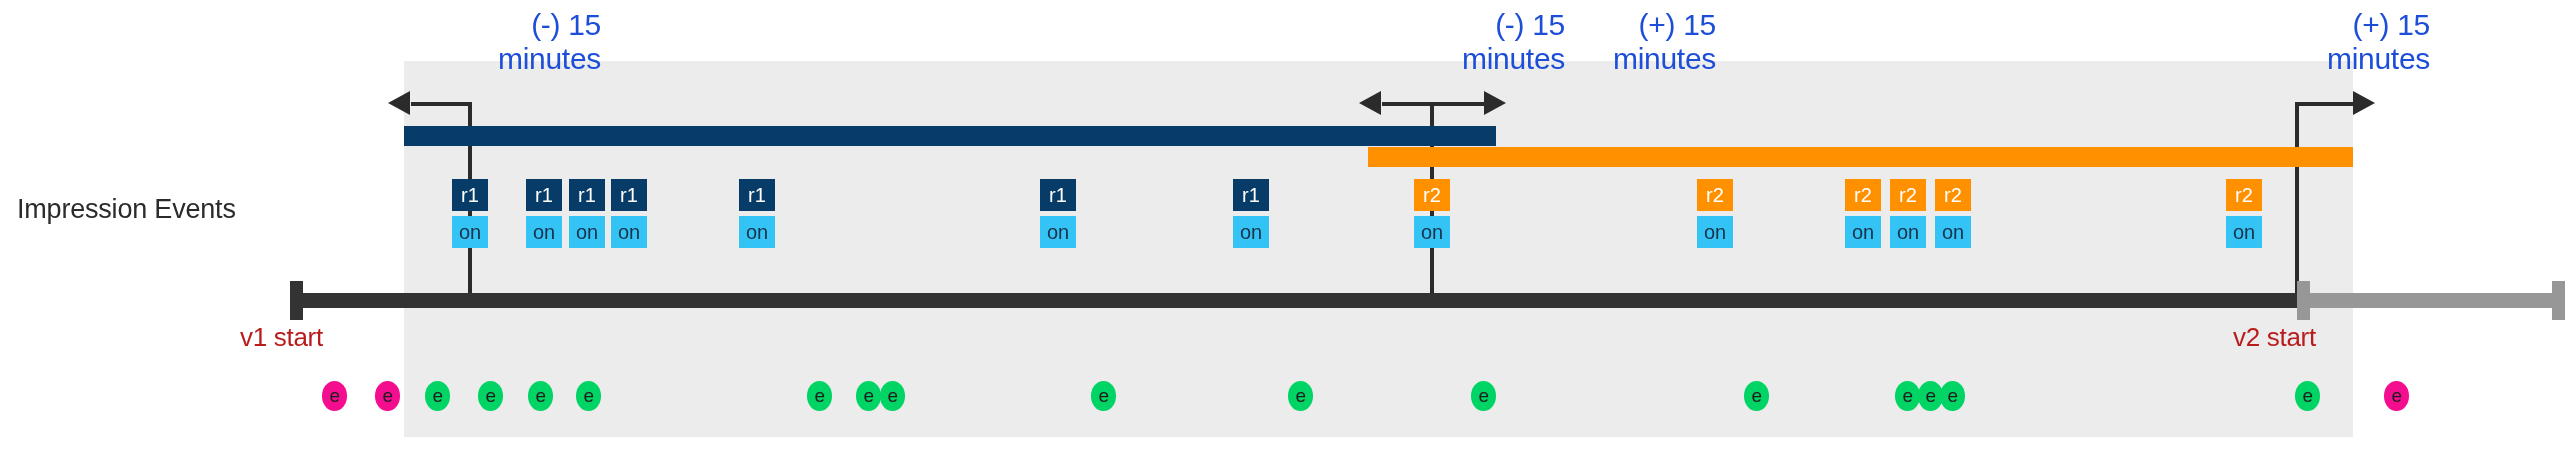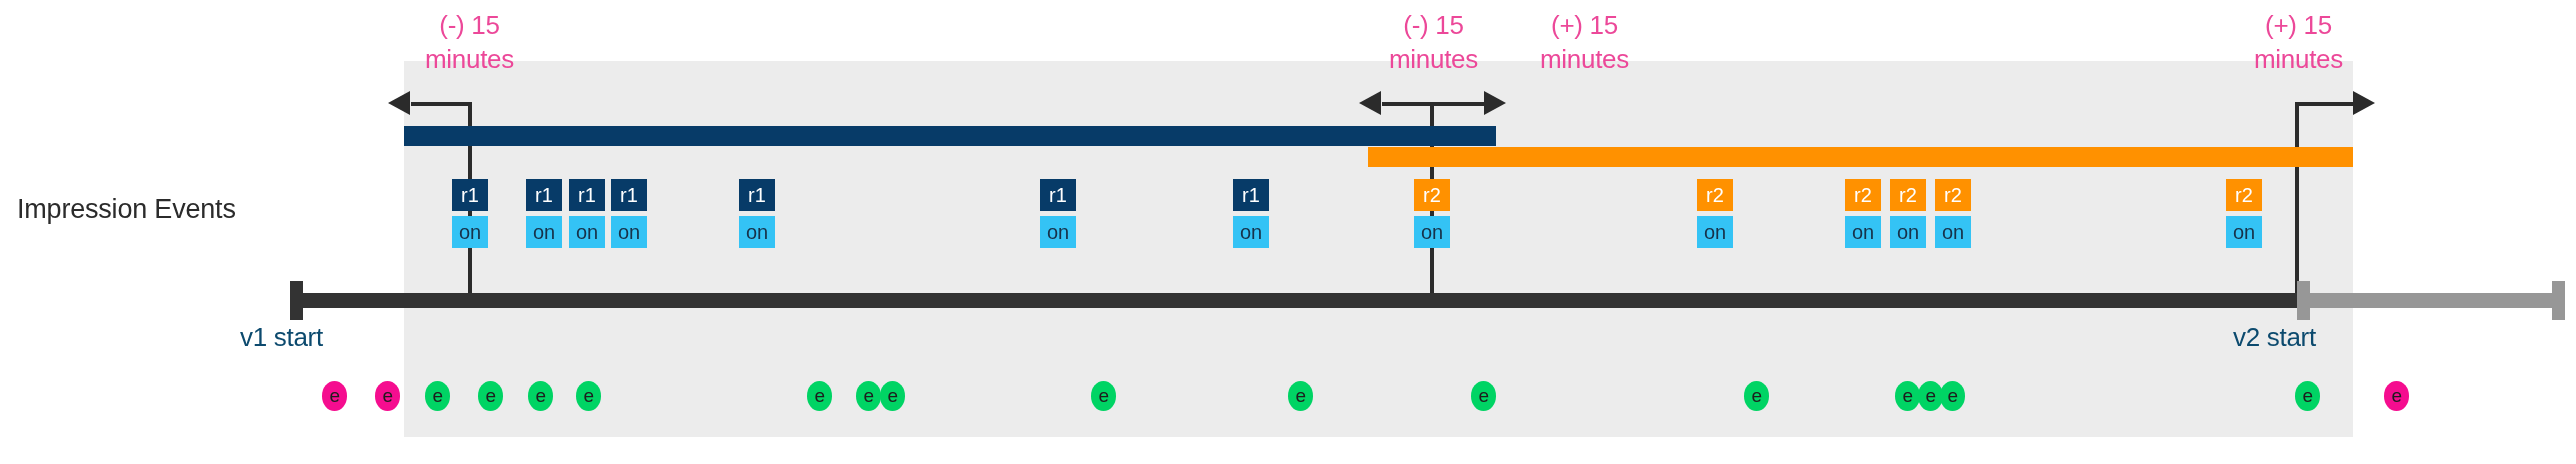--- a/index.html
+++ b/index.html
@@ -30,24 +30,24 @@
     letter-spacing: -0.2px;
   }
   
   .version-bar {
     position: absolute;
     height: 20px;
   }
   
   .callout-text {
     position: absolute;
-    color: #ec4899;
-    font-size: 26px;
+    color: #1d4ed8;
+    font-size: 30px;
     line-height: 34px;
-    text-align: center;
+    text-align: right;
     white-space: nowrap;
     letter-spacing: -0.3px;
   }
   .vline {
     position: absolute;
     width: 3.8px;
     background: #2b2b2b;
   }
   .hline {
     position: absolute;
@@ -89,21 +89,21 @@
   }
   .tl-cap {
     position: absolute;
     width: 13px;
     height: 39px;
   }
   .tl-dark { background: #333333; }
   .tl-grey { background: #979797; }
   .tl-tick-label {
     position: absolute;
-    color: #0c4a6e;
+    color: #b91c1c;
     font-size: 26px;
     white-space: nowrap;
     letter-spacing: -0.3px;
   }
   
   .edot {
     position: absolute;
     width: 25.4px;
     height: 30px;
     border-radius: 50%;

